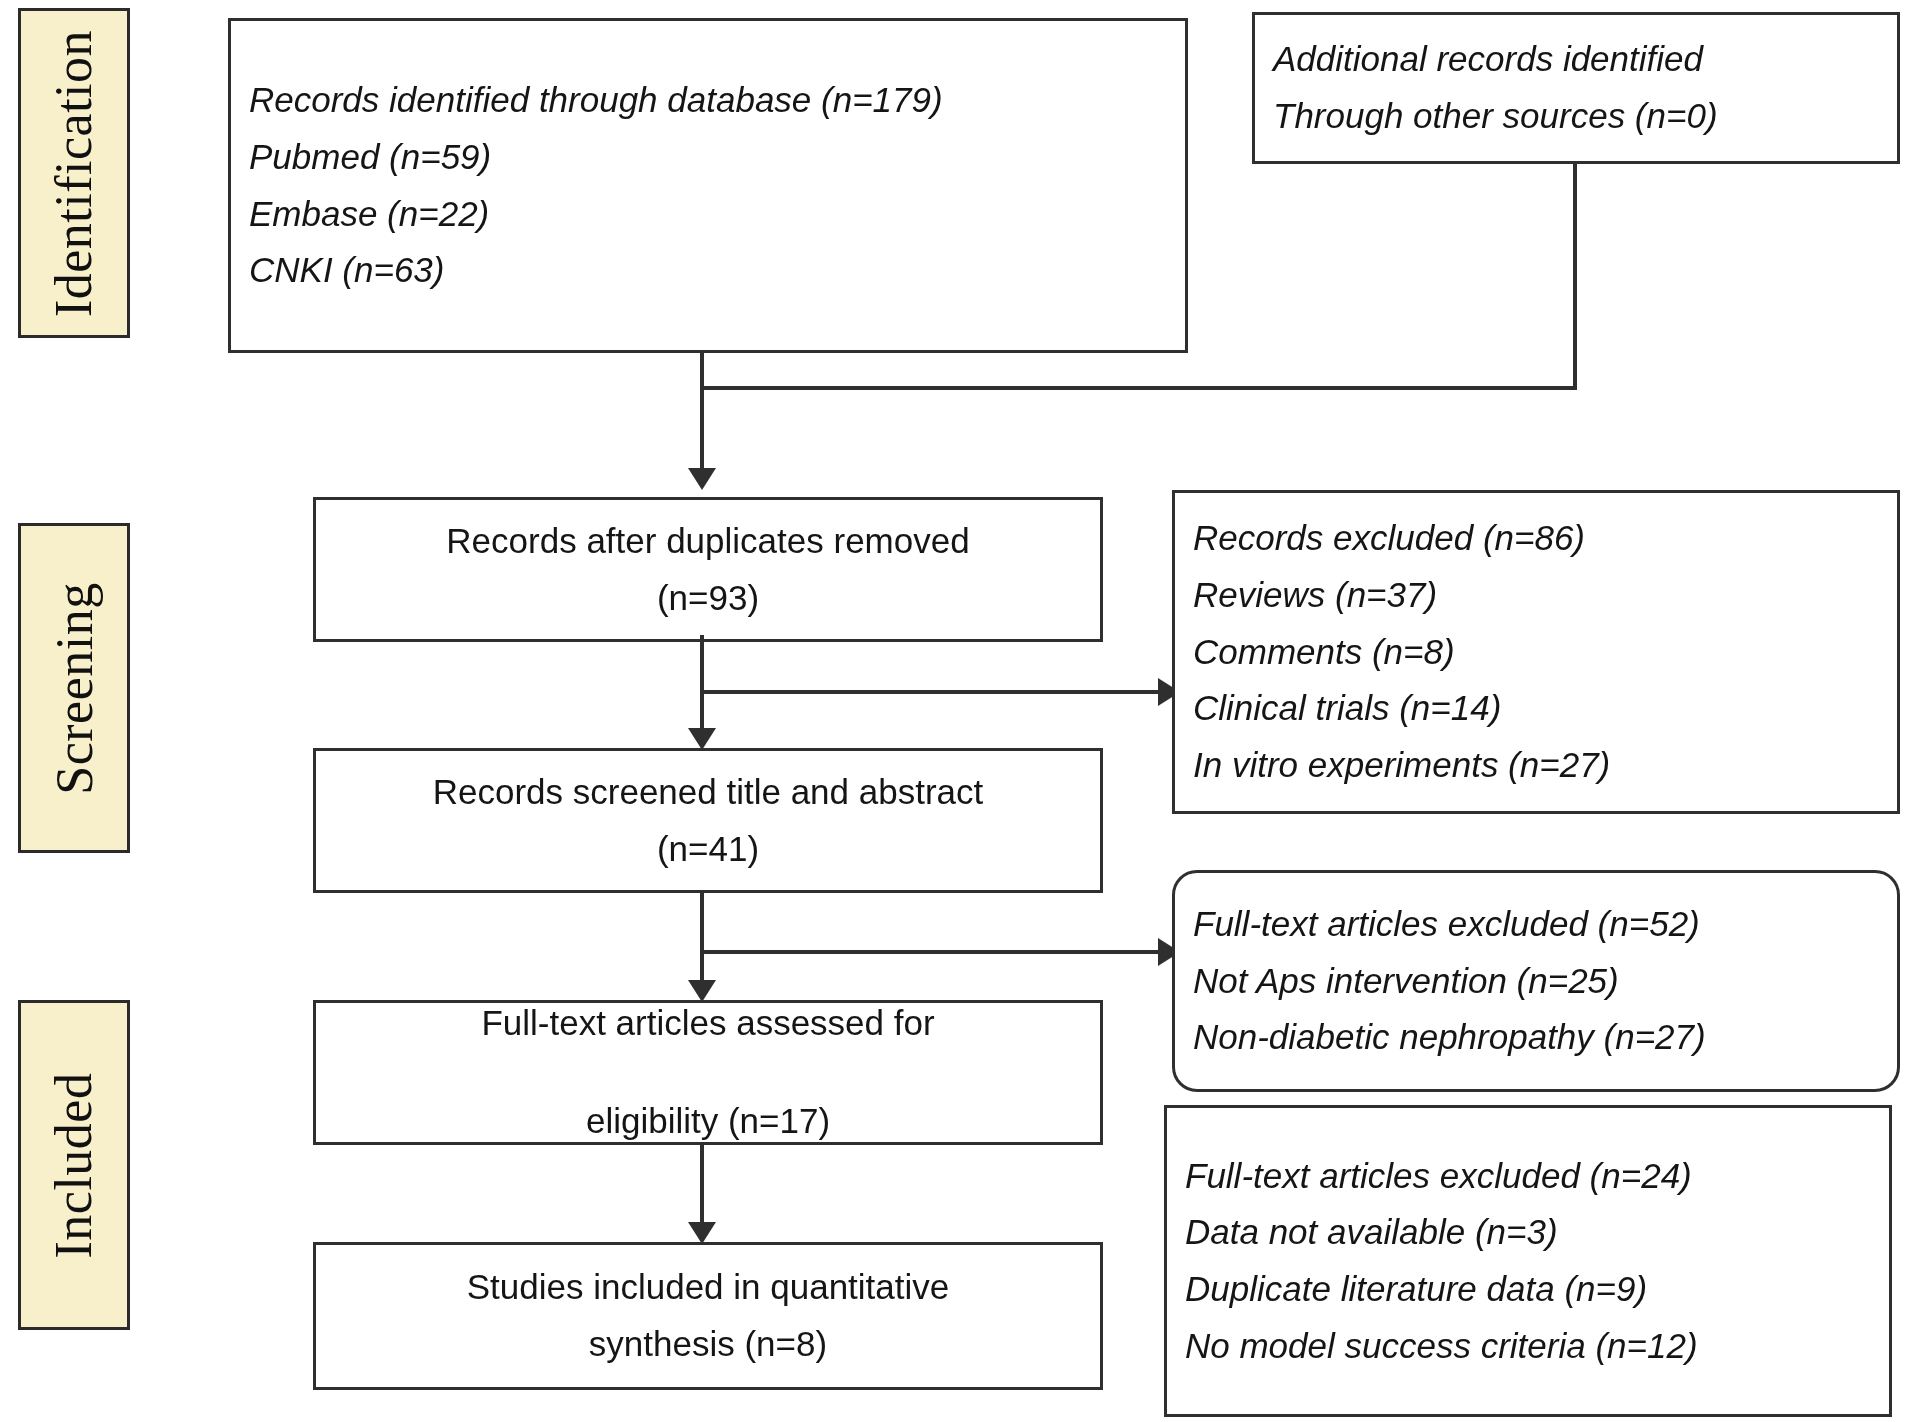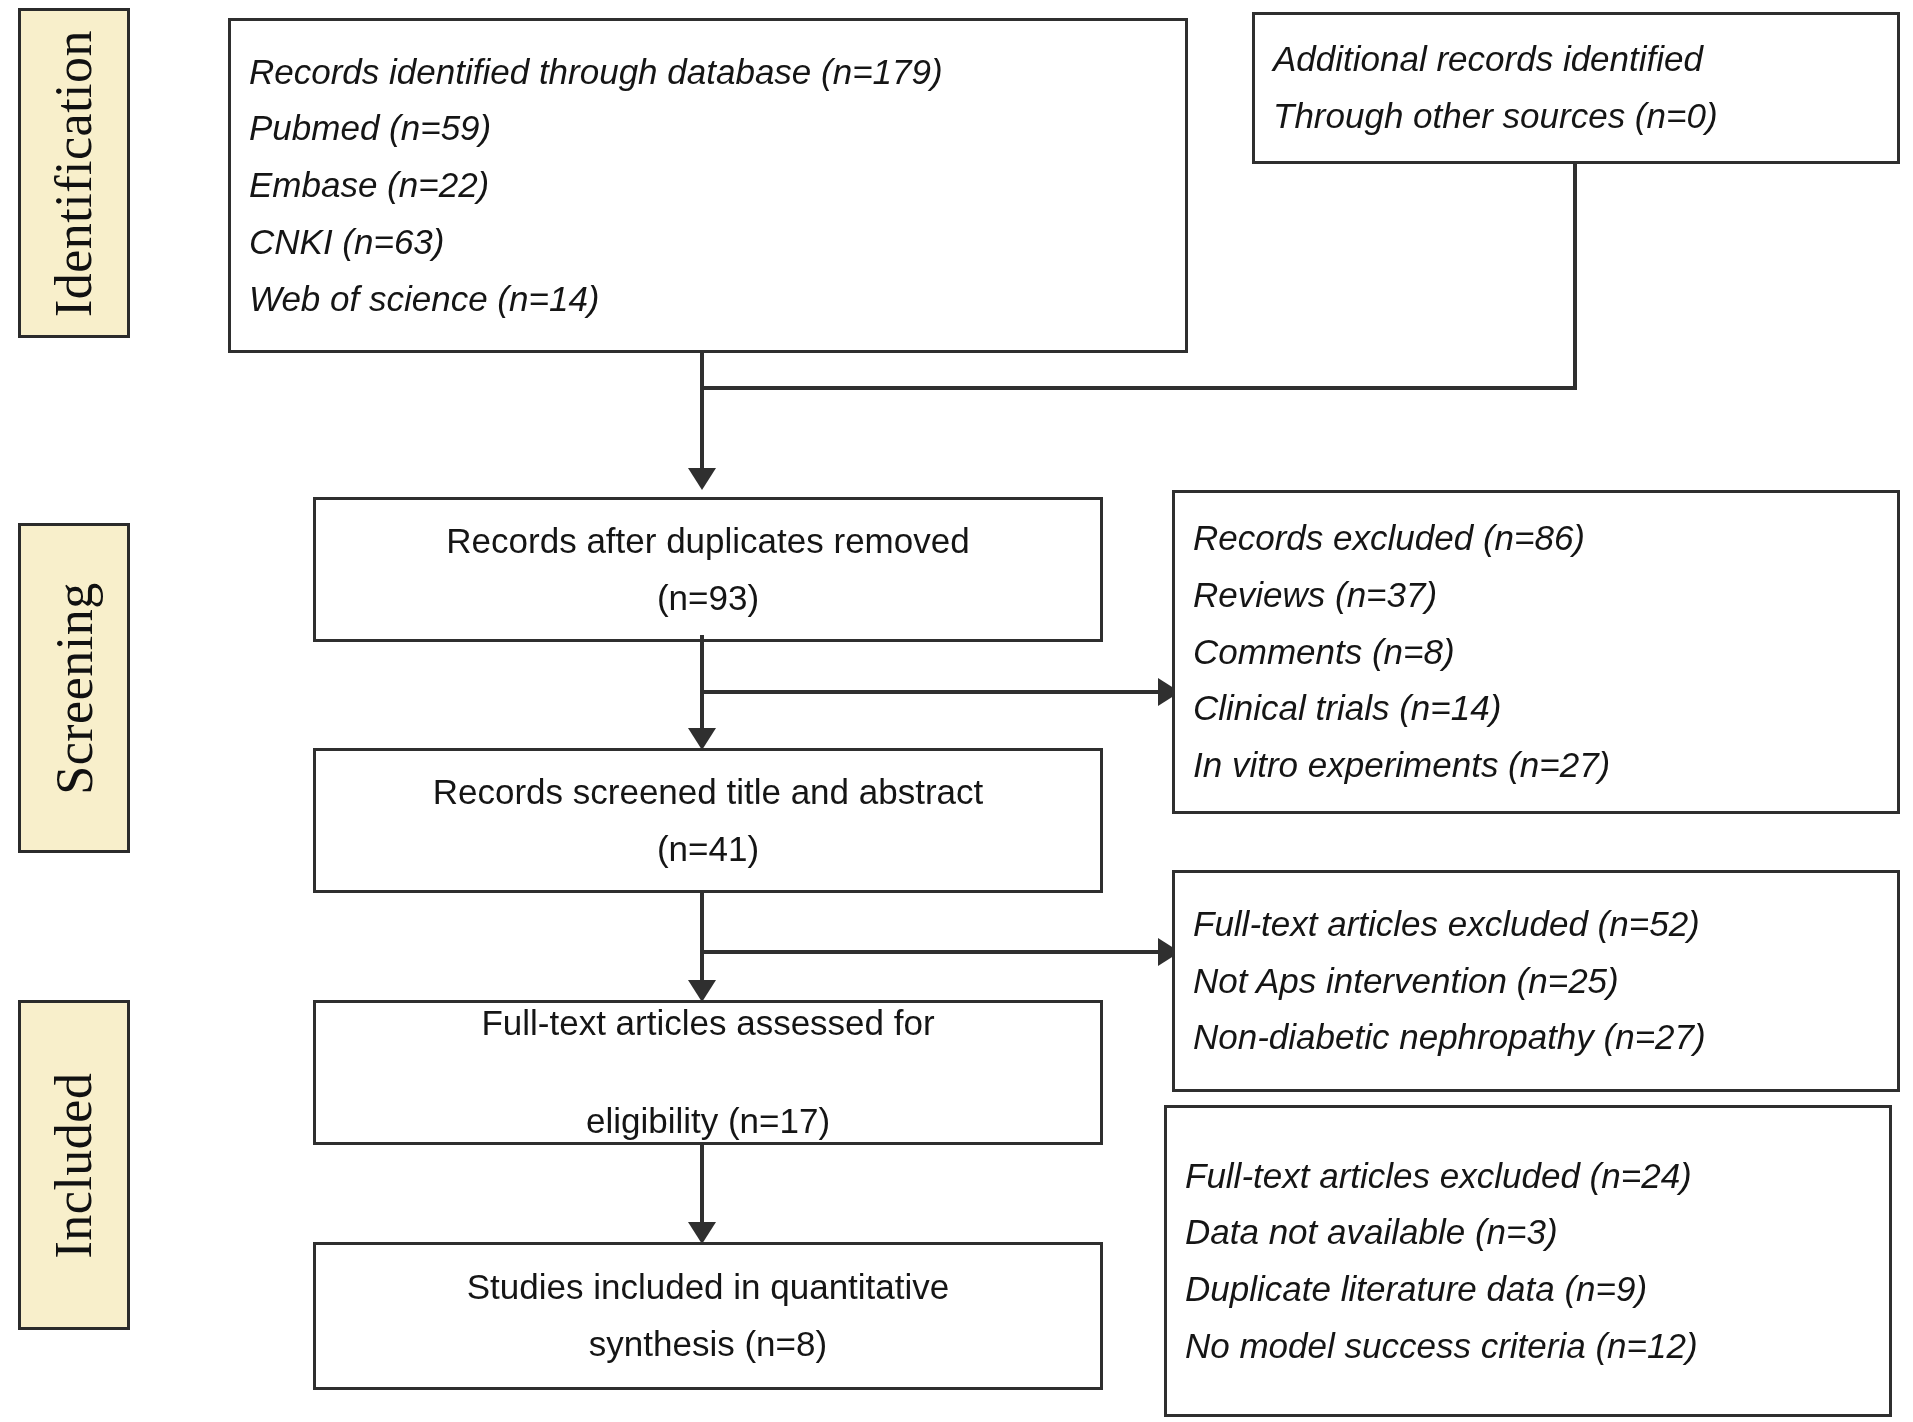--- a/index.html
+++ b/index.html
@@ -98,21 +98,20 @@
 
   <div class="stage-label" style="left:18px; top:1000px; width:112px; height:330px;">
     <span>Included</span>
   </div>
 
   <div class="flow-box left-aligned" style="left:228px; top:18px; width:960px; height:335px;">
     <div class="line">Records identified through database (n=179)</div>
     <div class="line">Pubmed (n=59)</div>
     <div class="line">Embase (n=22)</div>
     <div class="line">CNKI (n=63)</div>
-    <div class="line">Web of science (n=14)</div>
   </div>
 
   <div class="flow-box left-aligned" style="left:1252px; top:12px; width:648px; height:152px;">
     <div class="line">Additional records identified</div>
     <div class="line">Through other sources (n=0)</div>
   </div>
 
   <div class="vline" style="left:1573px; top:164px; width:4px; height:226px;"></div>
   <div class="hline" style="left:700px; top:386px; width:877px; height:4px;"></div>
 
@@ -153,21 +152,21 @@
   </div>
 
   <div class="flow-box left-aligned" style="left:1172px; top:490px; width:728px; height:324px;">
     <div class="line">Records excluded (n=86)</div>
     <div class="line">Reviews (n=37)</div>
     <div class="line">Comments (n=8)</div>
     <div class="line">Clinical trials (n=14)</div>
     <div class="line">In vitro experiments (n=27)</div>
   </div>
 
-  <div class="flow-box left-aligned" style="left:1172px; top:870px; width:728px; height:222px;">
+  <div class="flow-box left-aligned" style="left:1172px; top:870px; width:728px; height:222px;border-radius:25px;">
     <div class="line">Full-text articles excluded (n=52)</div>
     <div class="line">Not Aps intervention (n=25)</div>
     <div class="line">Non-diabetic nephropathy (n=27)</div>
   </div>
 
   <div class="flow-box left-aligned" style="left:1164px; top:1105px; width:728px; height:312px;">
     <div class="line">Full-text articles excluded (n=24)</div>
     <div class="line">Data not available (n=3)</div>
     <div class="line">Duplicate literature data (n=9)</div>
     <div class="line">No model success criteria (n=12)</div>

